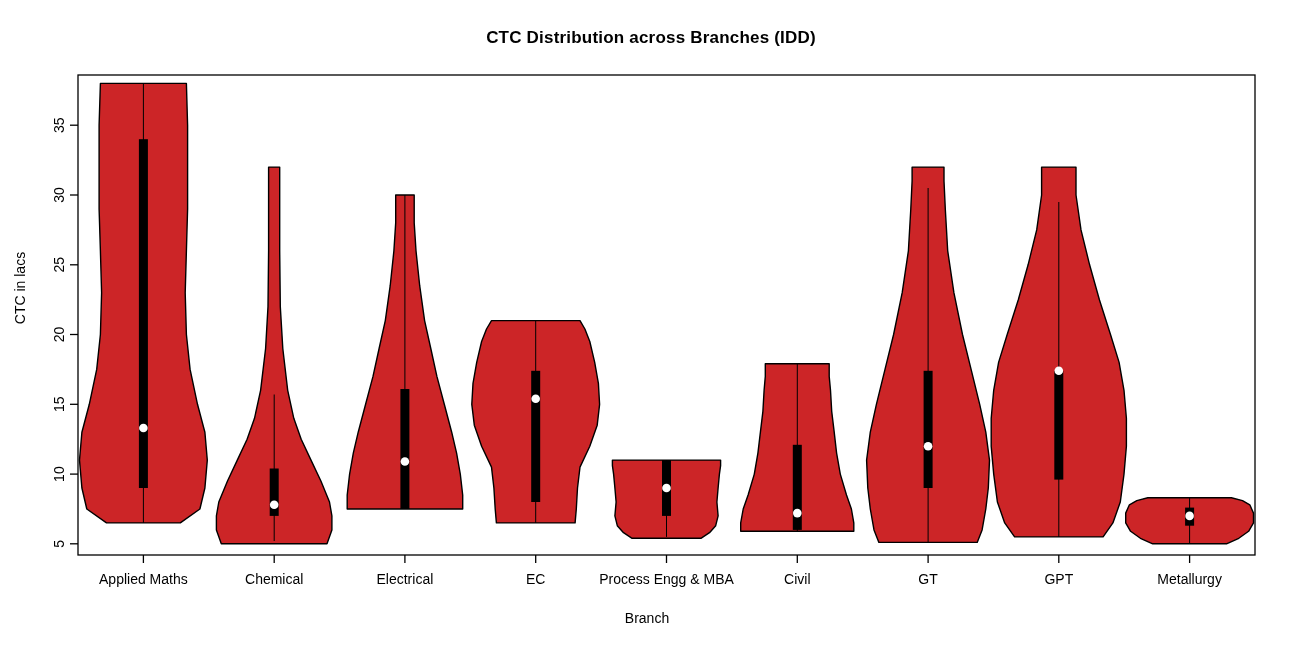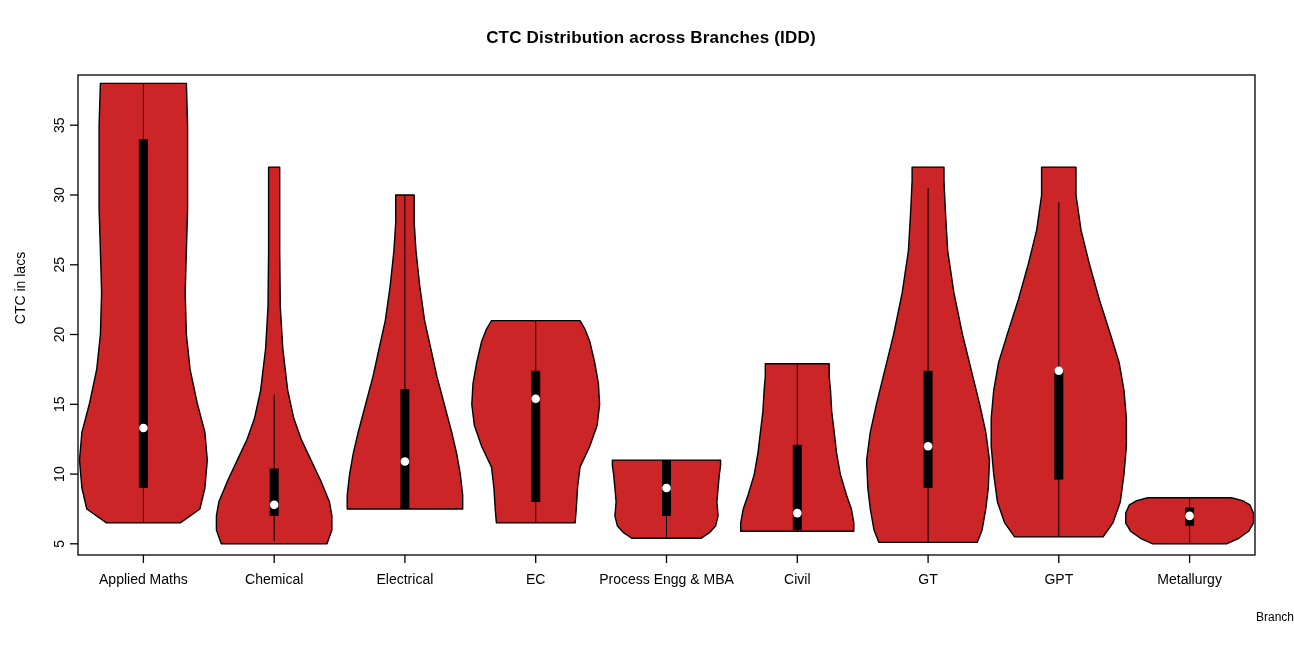--- a/index.html
+++ b/index.html
@@ -27,22 +27,22 @@
     width: 1294px;
     text-align: center;
     font-size: 17px;
     font-weight: bold;
     letter-spacing: 0.2px;
   }
   .axis-label-x {
     position: absolute;
     left: 0; top: 610px;
     width: 1294px;
-    text-align: right;
-    font-size: 12px;
+    text-align: center;
+    font-size: 14px;
   }
   .axis-label-y {
     position: absolute;
     left: -40px;
     top: 280px;
     width: 120px;
     text-align: center;
     font-size: 14px;
     transform: rotate(-90deg);
     transform-origin: center center;

